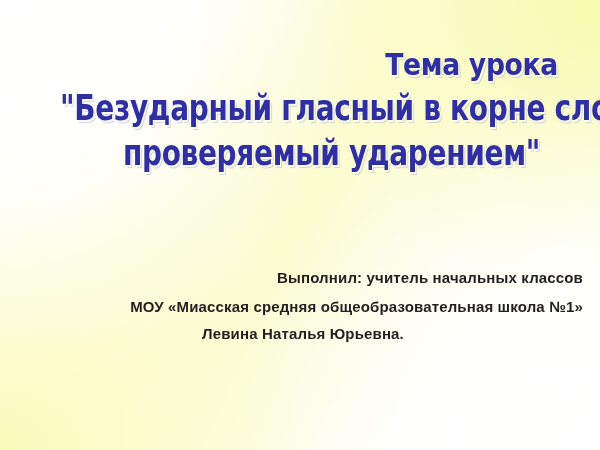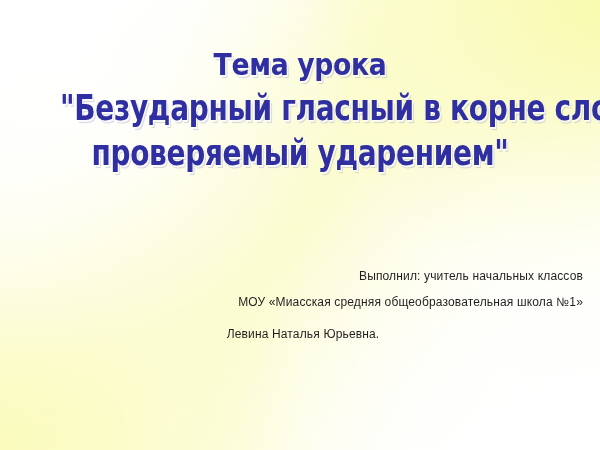--- a/index.html
+++ b/index.html
@@ -78,21 +78,21 @@
         rgba(255,255,255,0.55) 26%,
         rgba(255,255,255,0) 48%);
   }
 
   
   #title-block {
     position: absolute;
     left: 0;
     top: 49px;
     width: 600px;
-    text-align: center;
+    text-align: right;
     z-index: 5;
   }
   #title-block .title-line {
     display: block;
     color: #2f2fa2;
     font-family: "DejaVu Sans", "Liberation Sans", sans-serif;
     font-weight: bold;
     font-style: normal;
     letter-spacing: -0.4px;
     white-space: nowrap;
@@ -124,28 +124,28 @@
     right: 17px;
     top: 270px;
     width: 560px;
     text-align: right;
     z-index: 5;
   }
   #credits-block .credit-line {
     display: block;
     color: #231f20;
     font-family: "Liberation Sans", sans-serif;
-    font-size: 12px;
-    font-weight: normal;
+    font-size: 15px;
+    font-weight: bold;
     line-height: 1.0;
     letter-spacing: 0.15px;
     white-space: nowrap;
   }
   #credit-line-1 { margin-bottom: 14px; }
-  #credit-line-2 { margin-bottom: 20px; }
+  #credit-line-2 { margin-bottom: 12px; }
   #credit-line-3 { margin-bottom: 0; text-align: center; }
 </style>
 </head>
 <body>
 
 <div id="slide">
 
   <div class="bg-layer bg-base"></div>
   <div class="bg-layer bg-diagonal"></div>
   <div class="bg-layer bg-corner-tr"></div>

